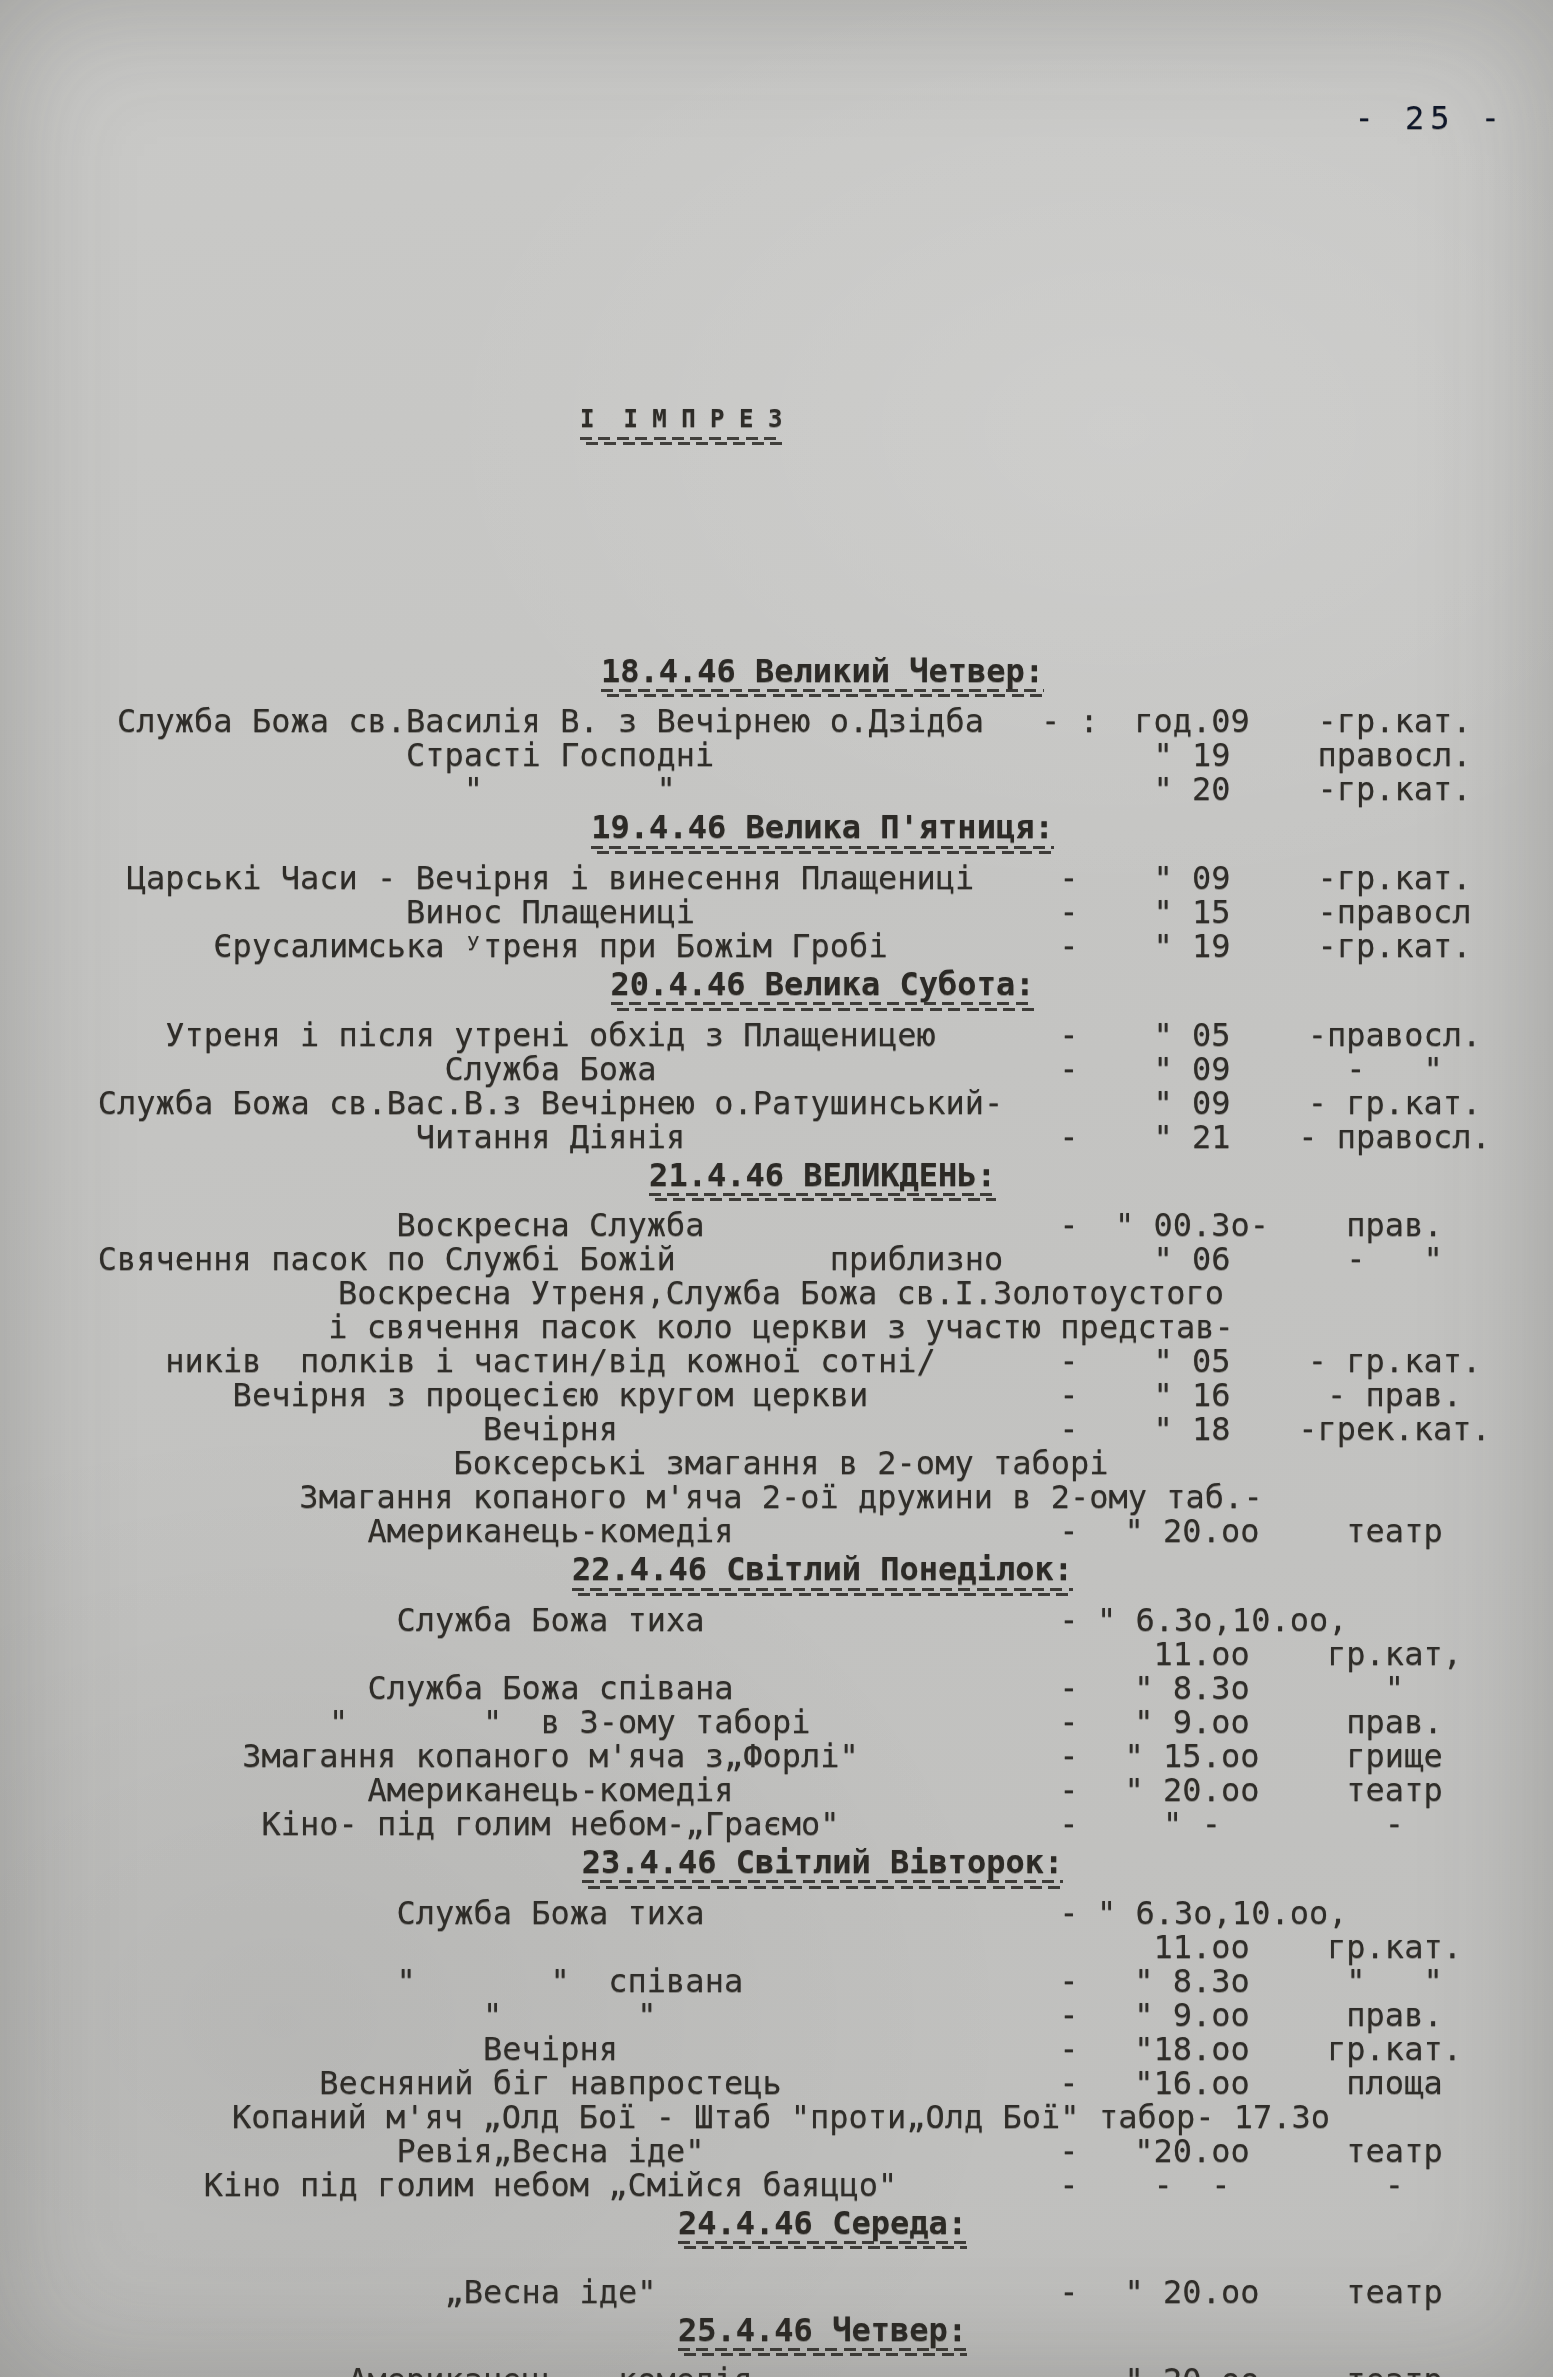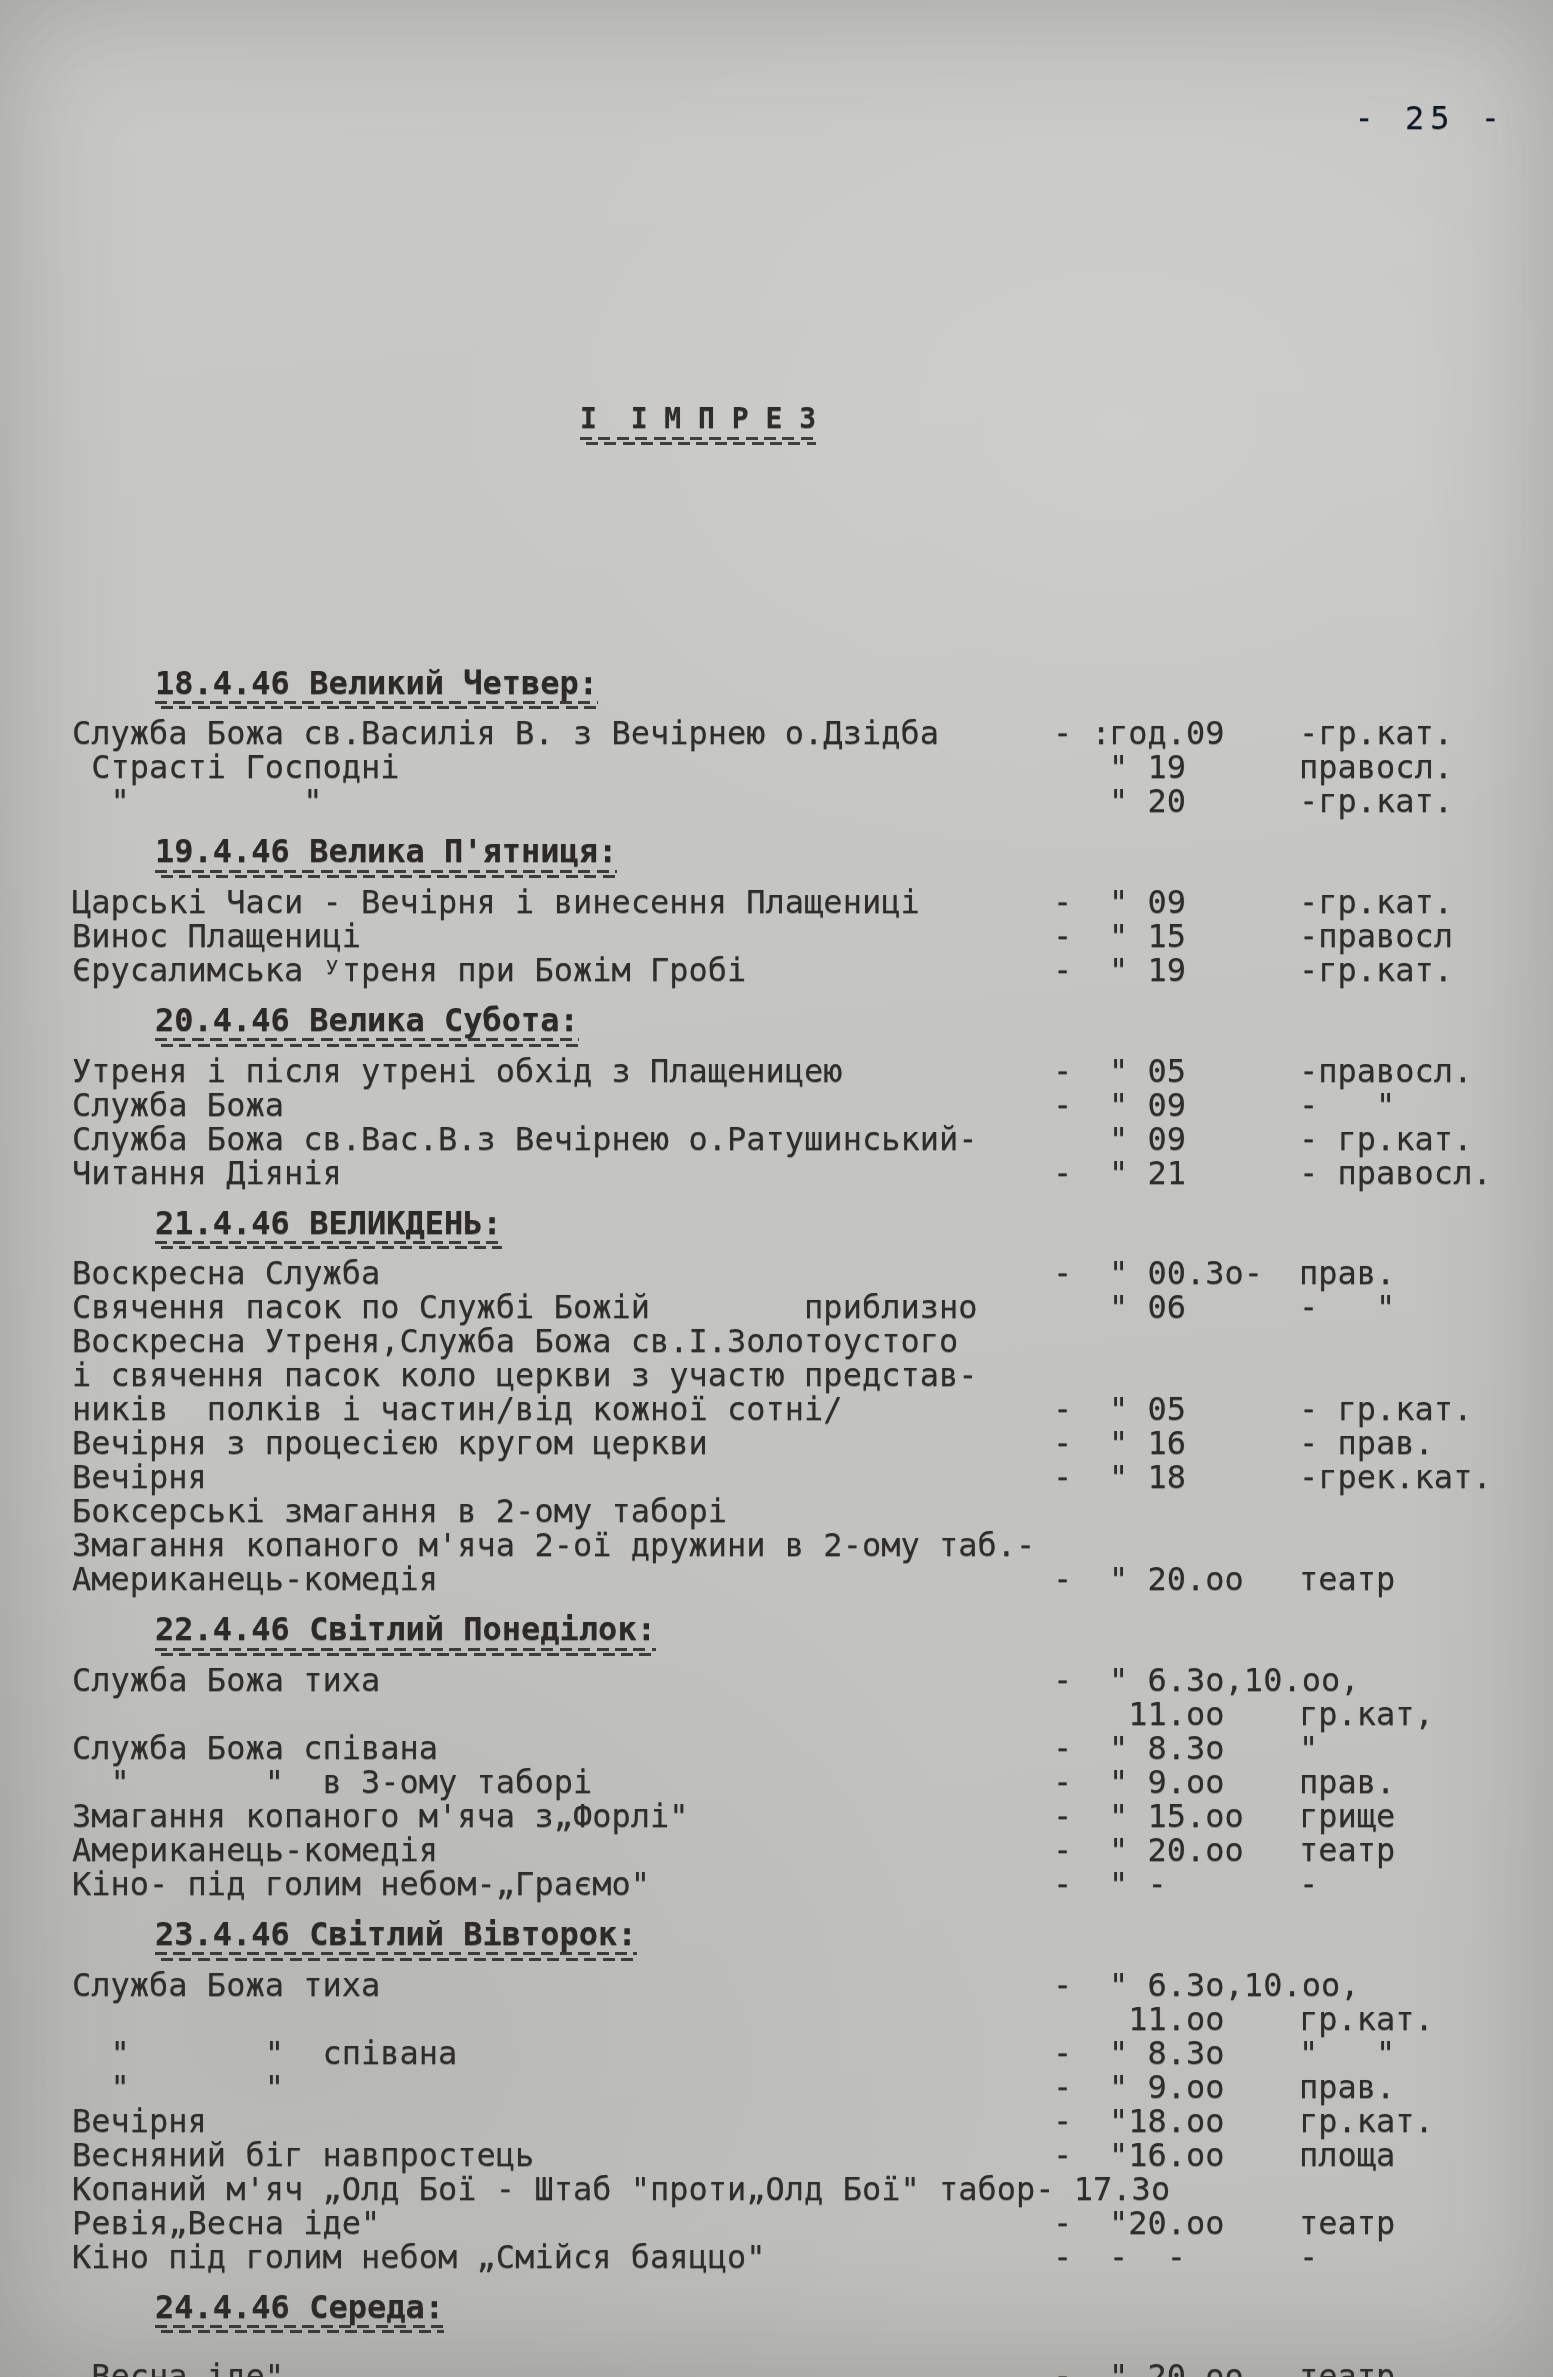--- a/index.html
+++ b/index.html
@@ -24,31 +24,31 @@
   }
   .page-num{
     text-align:right;letter-spacing:6px;margin-bottom:39px;color:#0f172a;
   }
   .title-block{margin-bottom:67px;}
   .doc-title{
     display:inline-block;margin-left:118px;font-weight:bold;font-size:31px;line-height:42px;
     color:#2c2a26;
   }
   .subtitle{
-    display:inline-block;margin-left:447px;margin-top:24px;font-weight:bold;font-size:28px;
+    display:inline-block;margin-left:447px;margin-top:24px;font-weight:bold;font-size:24px;
   }
   .dbl-underline{display:inline-block;}
   .dbl-underline::after{
     content:"";display:block;height:9.5px;margin-top:1.2px;
     background:
       repeating-linear-gradient(90deg, currentColor 0 12px, transparent 12px 18.4px) 0 0/100% 3px no-repeat,
       repeating-linear-gradient(90deg, currentColor 0 12px, transparent 12px 18.4px) 6px 5.3px/100% 3px no-repeat;
     opacity:.88;
   }
-  .section{margin:16px;}
+  .section{margin:4px;text-align:center;}
   .sec-head{
     display:inline-block;margin-left:83px;margin-bottom:6px;font-weight:bold;color:#2c2a26;
   }
   .row{
     display:grid;grid-template-columns:981px 56px 190px auto;
     min-height:34px;
   }
   .row.full{display:block;}
   .row.gap{margin-top:18px;}
   .cell{white-space:pre;overflow:visible;}

